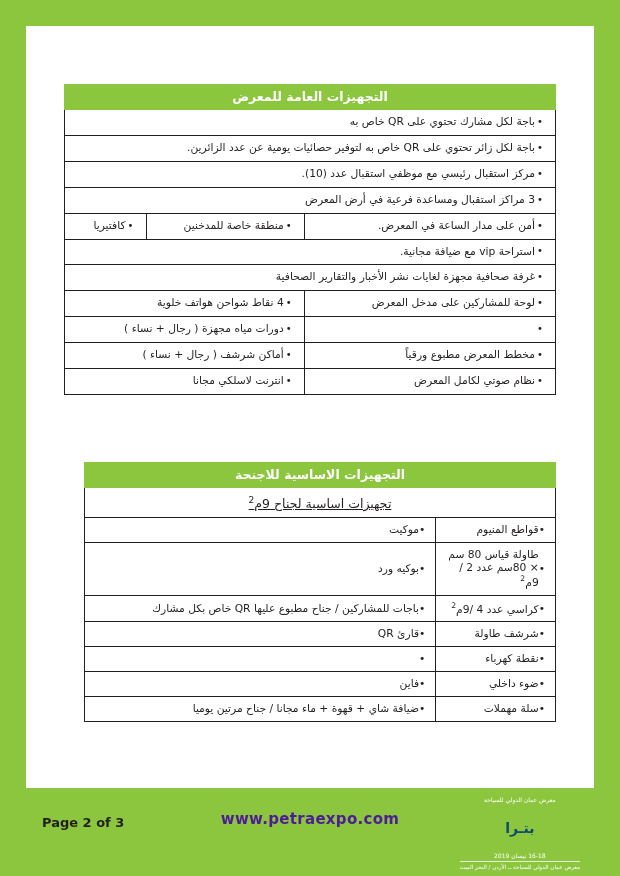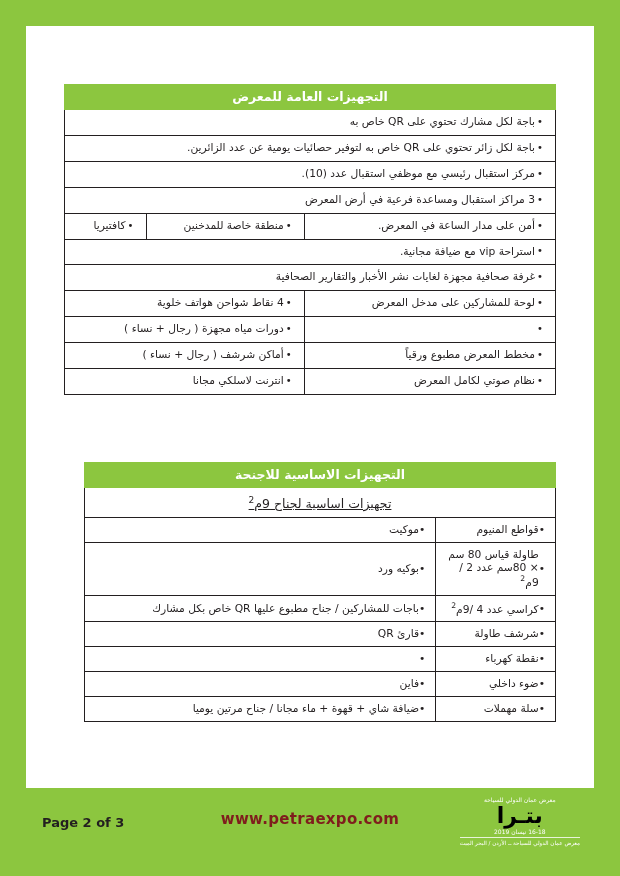--- a/index.html
+++ b/index.html
@@ -149,42 +149,42 @@
     font-size: 13px;
     font-weight: bold;
     color: #231f20;
   }
   .footer-url {
     position: absolute;
     left: 0; right: 0;
     text-align: center;
     font-size: 15px;
     font-weight: bold;
-    color: #7f1d1d;
+    color: #4c1d95;
     letter-spacing: 0.3px;
   }
   .footer-brand {
     position: absolute;
     right: 14px;
     top: 8px;
     text-align: center;
     color: #ffffff;
     line-height: 1.25;
   }
   .brand-top {
     font-size: 6px;
     color: #ffffff;
     letter-spacing: .2px;
   }
   .brand-main {
-    font-size: 22px;
+    font-size: 14px;
     font-weight: bold;
-    color: #000000;
+    color: #0c4a6e;
     line-height: 1;
-    margin: 1px 0;
+    margin: 17px 0;
   }
   .brand-date {
     font-size: 6px;
     color: #ffffff;
   }
   .brand-sub {
     font-size: 5.6px;
     color: #ffffff;
     border-top: 1px solid rgba(255,255,255,.8);
     padding-top: 2px;

